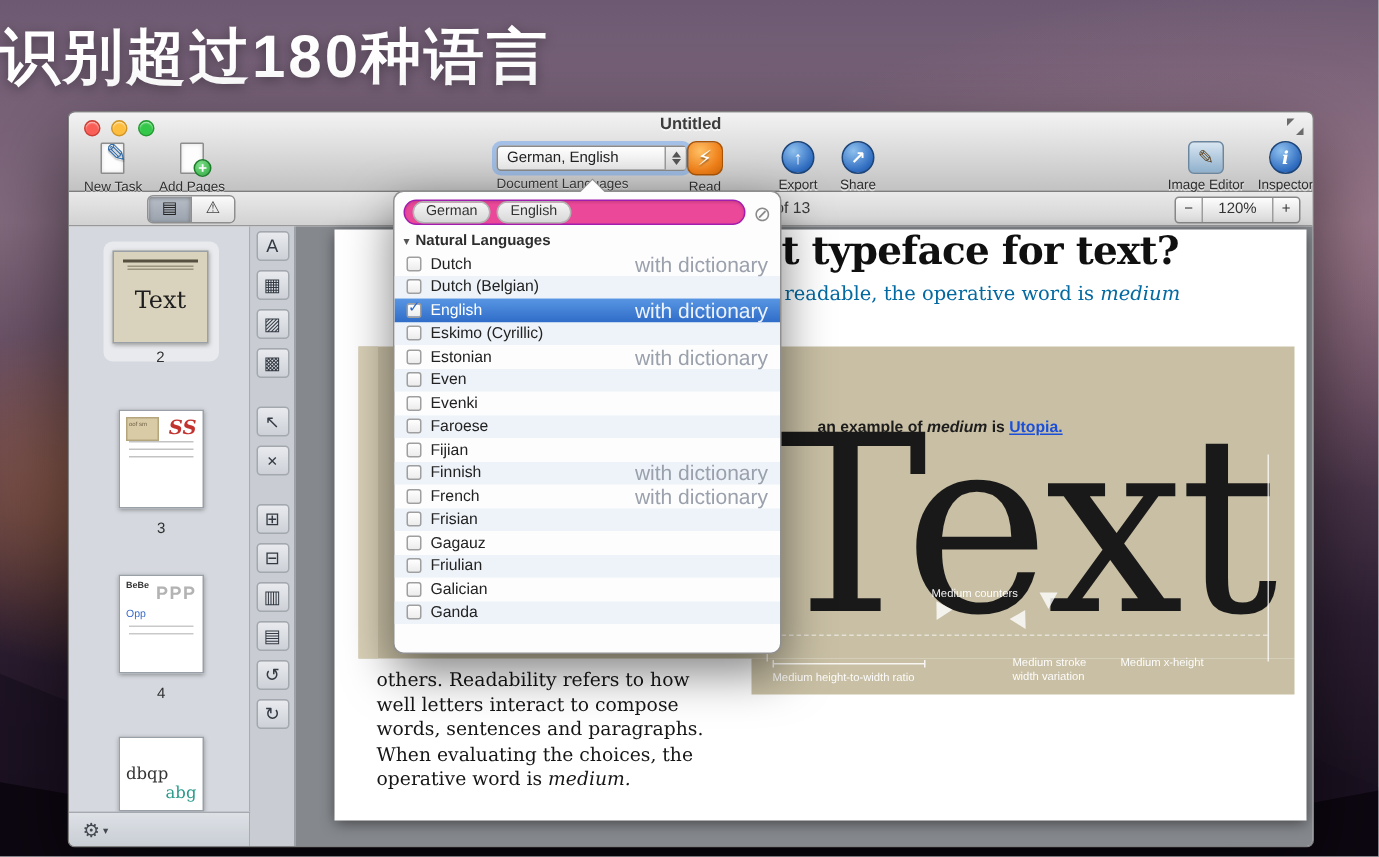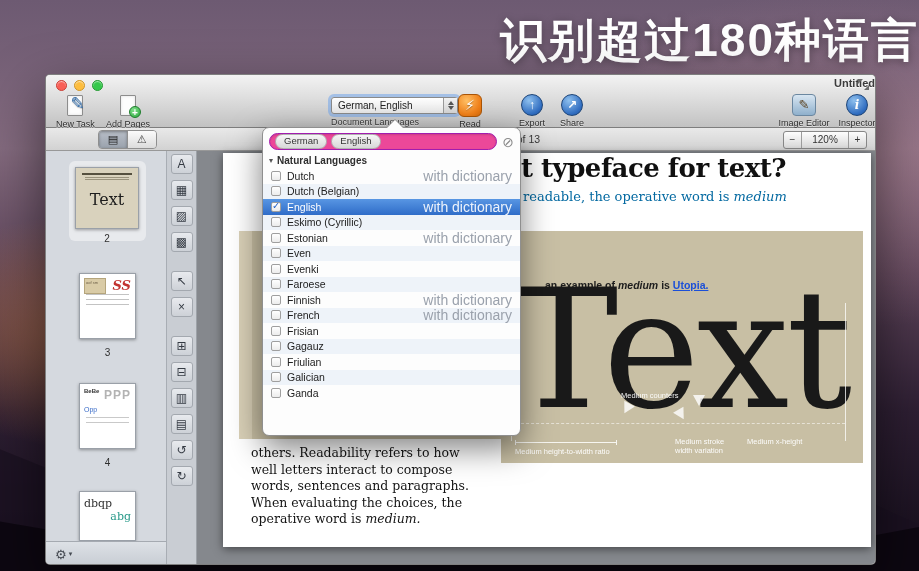--- a/index.html
+++ b/index.html
@@ -7,30 +7,30 @@
     font-family:"Liberation Sans","DejaVu Sans",sans-serif;
     background:
       radial-gradient(ellipse 420px 190px at 16% 58%, rgba(232,140,60,.55), transparent 65%),
       radial-gradient(ellipse 500px 240px at 92% 28%, rgba(205,150,165,.35), transparent 70%),
       linear-gradient(180deg,#6d5a72 0%,#836a7e 26%,#5d4459 48%,#2e1f33 72%,#140d1a 100%);}
   .ridge{position:absolute;left:0;bottom:0;width:100%;}
   .ridge1{height:210px;background:rgba(28,18,34,.8);
     clip-path:polygon(0 100%,0 42%,9% 58%,18% 36%,29% 66%,41% 48%,53% 72%,66% 50%,78% 74%,90% 58%,100% 78%,100% 100%);}
   .ridge2{height:110px;background:rgba(12,7,16,.9);
     clip-path:polygon(0 100%,0 55%,14% 75%,30% 45%,48% 80%,65% 55%,84% 85%,100% 60%,100% 100%);}
-  .headline{position:absolute;top:10px;left:0;width:100%;text-align:right;color:#fff;
-    font-size:46px;font-weight:bold;letter-spacing:2px;text-shadow:0 2px 8px rgba(0,0,0,.35);z-index:1;}
+  .headline{position:absolute;top:10px;left:0;width:100%;text-align:left;color:#fff;
+    font-size:40px;font-weight:bold;letter-spacing:2px;text-shadow:0 2px 8px rgba(0,0,0,.35);z-index:1;}
 
   
   .window{position:absolute;left:45px;top:74px;width:831px;height:491px;z-index:10;
     border-radius:5px;border:1px solid rgba(0,0,0,.45);box-shadow:0 22px 55px rgba(0,0,0,.55);
     background:#e8e8e8;box-sizing:border-box;overflow:hidden;}
   .header{position:absolute;left:0;top:0;width:100%;height:53px;
     background:linear-gradient(#f3f3f3,#d6d6d6 60%,#c2c2c2);border-bottom:1px solid #7e7e7e;box-sizing:border-box;}
-  .win-title{position:absolute;top:2px;left:0;width:100%;text-align:right;font-size:11px;font-weight:bold;color:#3c3c3c;text-shadow:0 1px 0 rgba(255,255,255,.7);}
+  .win-title{position:absolute;top:2px;left:0;width:100%;text-align:center;font-size:11px;font-weight:bold;color:#3c3c3c;text-shadow:0 1px 0 rgba(255,255,255,.7);}
   .lights{position:absolute;left:10px;top:5px;display:flex;gap:7px;}
   .light{width:11px;height:11px;border-radius:50%;box-sizing:border-box;box-shadow:inset 0 1px 1px rgba(255,255,255,.6);}
   .l-close{background:#f95f57;border:1px solid #ca3f36;}
   .l-min{background:#fdbd3e;border:1px solid #cf9526;}
   .l-zoom{background:#34c84a;border:1px solid #259a33;}
   .fs-btn{position:absolute;right:6px;top:4px;width:11px;height:11px;}
   .fs-btn i{position:absolute;width:0;height:0;border-style:solid;}
   .fs-a{left:0;top:0;border-width:5px 5px 0 0;border-color:#6b6b6b transparent transparent transparent;}
   .fs-b{right:0;bottom:0;border-width:0 0 5px 5px;border-color:transparent transparent #6b6b6b transparent;}
 
@@ -79,21 +79,21 @@
   .t3{left:33px;top:122px;width:57px;height:66px;padding:4px;}
   .t3 .tanbox{float:left;width:22px;height:16px;background:#d9cba6;border:1px solid #b5a57c;font-size:4px;color:#6e6148;line-height:5px;padding:1px;box-sizing:border-box;}
   .t3 .ss{float:right;font-family:"DejaVu Serif",serif;font-weight:bold;font-style:italic;font-size:13px;color:#c23330;}
   .t3 .ln{clear:both;height:1px;background:#c3c3c3;margin:4px 2px 0;}
   .t4{left:33px;top:232px;width:57px;height:66px;padding:4px;}
   .t4 .bebe{float:left;font-size:6px;font-weight:bold;color:#333;}
   .t4 .ppp{float:right;font-size:12px;font-weight:bold;color:#b3b3b3;letter-spacing:1px;}
   .t4 .opp{clear:both;font-size:7px;color:#3a6cc8;padding-top:4px;}
   .t4 .ln{height:1px;background:#c9c9c9;margin:4px 2px 0;}
   .t5{left:33px;top:340px;width:57px;height:50px;padding:5px 4px;}
-  .t5 .dbqp{float:left;font-family:"DejaVu Serif",serif;font-size:11px;color:#333;}
+  .t5 .dbqp{float:left;font-family:"DejaVu Serif",serif;font-size:11px;color:#333;margin-top:12px;}
   .t5 .abg{float:right;font-family:"DejaVu Serif",serif;font-size:11px;color:#2a9a8a;}
   .side-footer{position:absolute;left:0;top:466px;width:121px;height:25px;background:linear-gradient(#dde1e6,#c7ccd3);border-top:1px solid #a5aab1;border-right:1px solid #a8adb4;box-sizing:border-box;display:flex;align-items:center;padding-left:9px;gap:2px;}
   .gear{font-size:13px;color:#454a52;}
   .gear-caret{font-size:7px;color:#454a52;}
 
   .toolstrip{position:absolute;left:121px;top:76px;width:30px;height:415px;background:#c9cdd3;border-right:1px solid #9da2a8;box-sizing:border-box;display:flex;flex-direction:column;align-items:center;padding-top:3px;}
   .tool{width:22px;height:20px;margin-bottom:6px;border-radius:3px;background:linear-gradient(#e8eaee,#cdd1d7);border:1px solid #a3a8af;box-sizing:border-box;color:#343a43;font-size:12px;line-height:18px;text-align:center;}
   .tool:nth-child(5){margin-top:13px;}
   .tool:nth-child(7){margin-top:13px;}
 
@@ -374,20 +374,27 @@
           <span class="checkbox">
             <span class="check"></span>
           </span>
           <span class="lang-name">Faroese</span>
           <span class="lang-dict"></span>
         </div>
         <div class="lang-row">
           <span class="checkbox">
             <span class="check"></span>
           </span>
+          <span class="lang-name">Fijian</span>
+          <span class="lang-dict"></span>
+        </div>
+        <div class="lang-row">
+          <span class="checkbox">
+            <span class="check"></span>
+          </span>
           <span class="lang-name">Finnish</span>
           <span class="lang-dict">with dictionary</span>
         </div>
         <div class="lang-row">
           <span class="checkbox">
             <span class="check"></span>
           </span>
           <span class="lang-name">French</span>
           <span class="lang-dict">with dictionary</span>
         </div>

